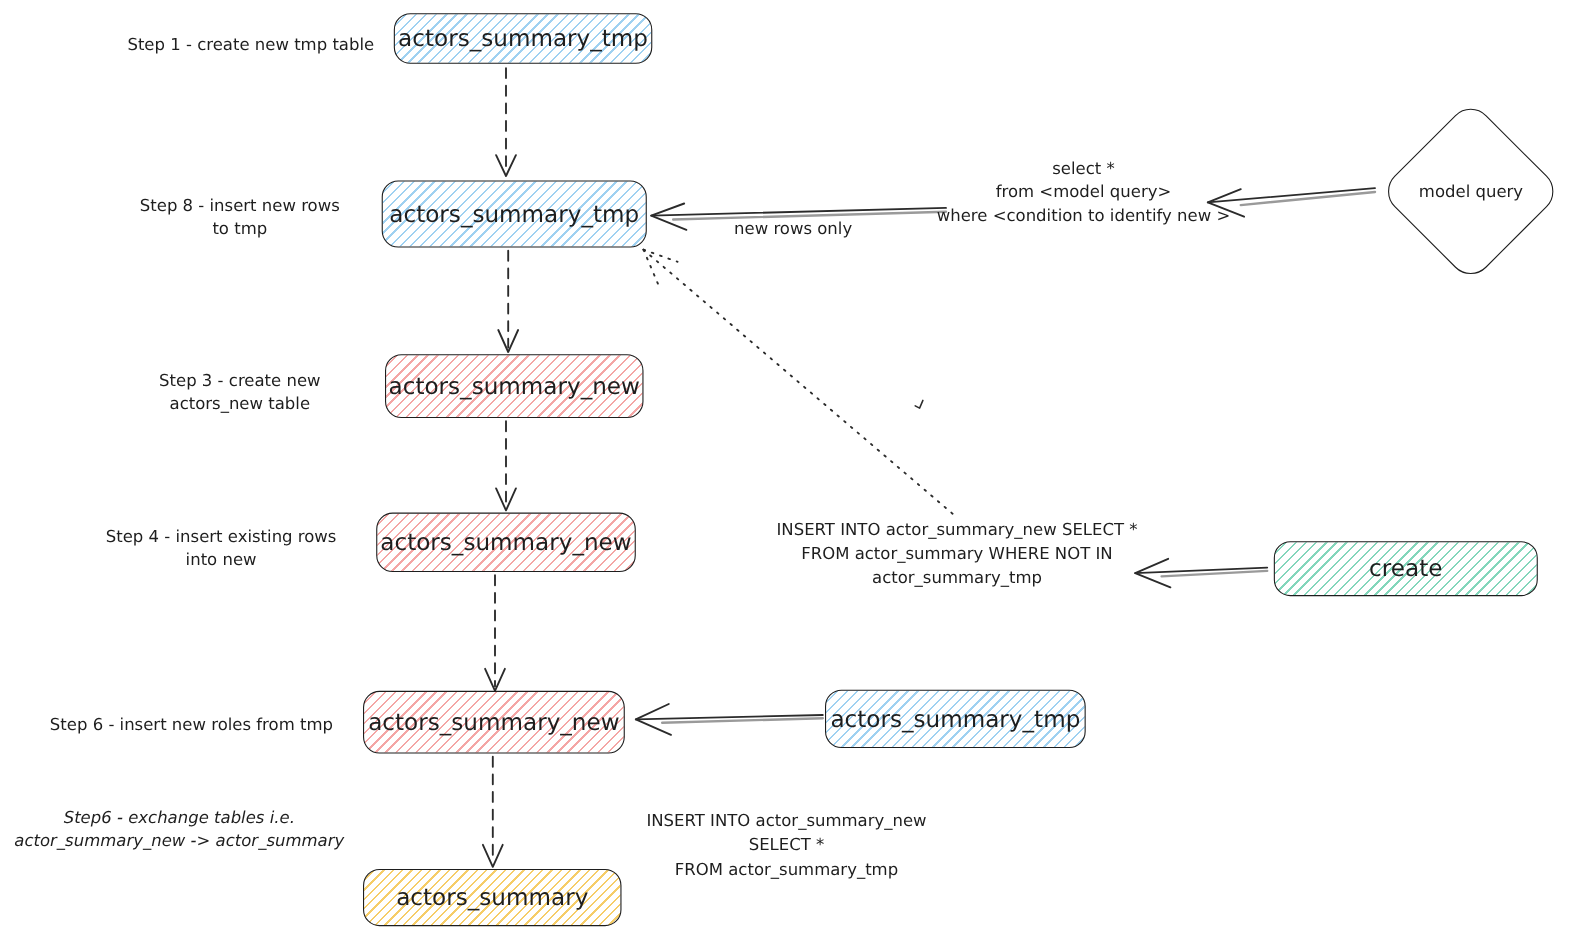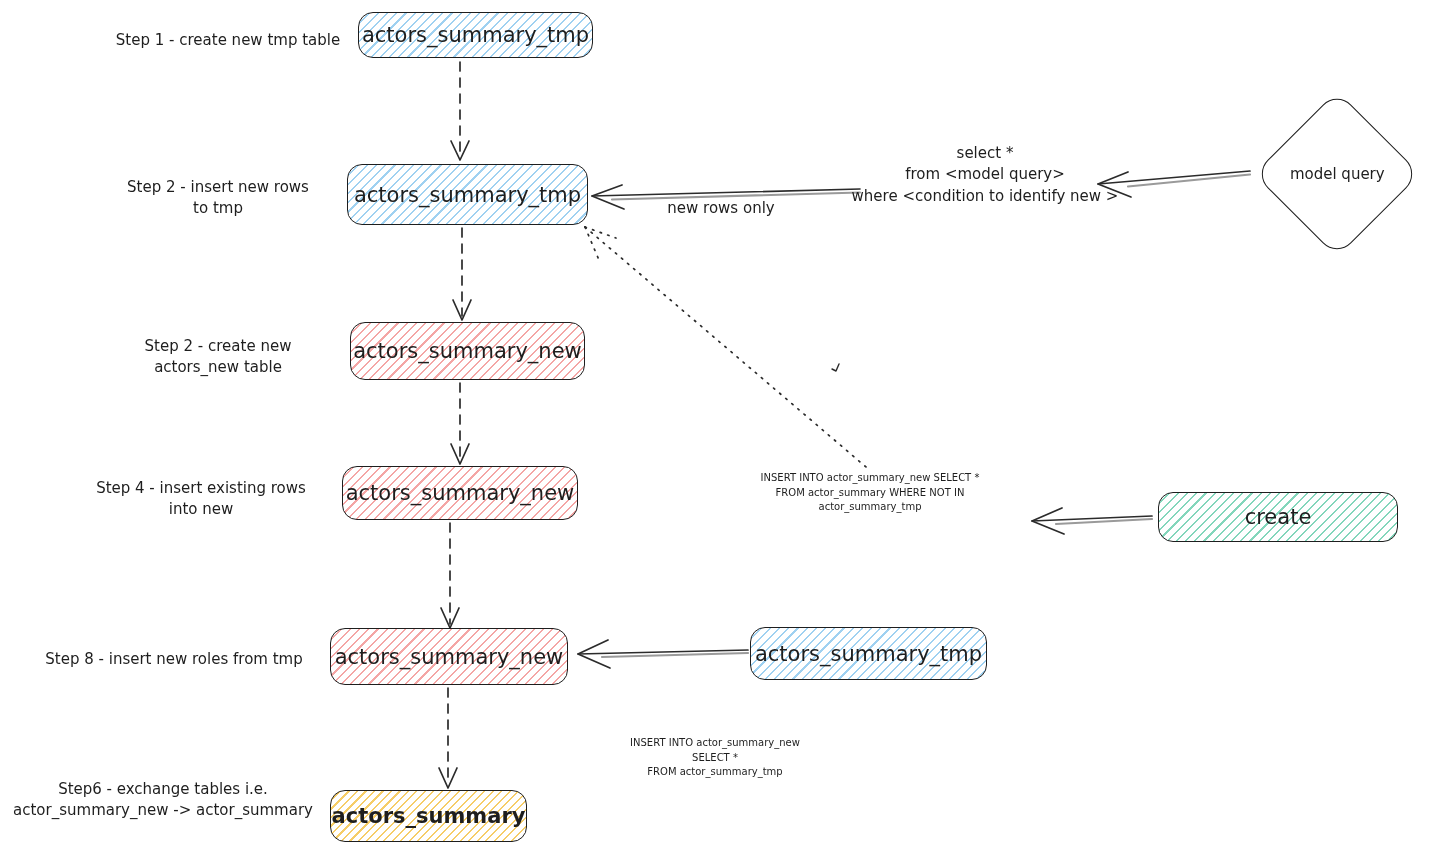--- a/index.html
+++ b/index.html
@@ -42,21 +42,21 @@
     background:#fff;
     display:flex;align-items:center;justify-content:center;
     box-sizing:border-box;
   }
   .diamond .inner{
     transform:rotate(-45deg);
     font-size:15px;
     white-space:nowrap;
   }
   svg.overlay{position:absolute;left:0;top:0;pointer-events:none;}
-  .sql{font-size:10px;}
+  .sql{font-size:15px;}
 </style>
 </head>
 <body>
 
 <div id="canvas">
 
   <svg class="overlay" width="1432" height="850" viewBox="0 0 1432 850" fill="none" stroke="#2b2b2b" stroke-width="1.7" stroke-linecap="round" stroke-linejoin="round">
 
     <g>
       <path d="M460 62 L460 156" stroke-dasharray="9 7"></path>
@@ -106,46 +106,46 @@
     <g stroke-dasharray="1.5 6.5">
       <path d="M585 227 L866 467"></path>
       <path d="M585 227 L616 238"></path>
       <path d="M585 227 L599 260"></path>
     </g>
 
     <path d="M832 369 L836 371 L839 364" stroke-width="1.4"></path>
   </svg>
 
   <div class="label" style="left:98px;top:30px;width:260px;">Step 1 - create new tmp table</div>
-  <div class="label" style="left:98px;top:177px;width:240px;">Step 2 - insert new rows
+  <div class="label" style="left:98px;top:177px;width:240px;">Step 8 - insert new rows
 to tmp</div>
-  <div class="label" style="left:98px;top:336px;width:240px;">Step 2 - create new
+  <div class="label" style="left:98px;top:336px;width:240px;">Step 3 - create new
 actors_new table</div>
   <div class="label" style="left:76px;top:478px;width:250px;">Step 4 - insert existing rows
 into new</div>
-  <div class="label" style="left:28px;top:649px;width:292px;">Step 8 - insert new roles from tmp</div>
-  <div class="label" style="left:2px;top:779px;width:322px;">Step6 - exchange tables i.e.
+  <div class="label" style="left:28px;top:649px;width:292px;">Step 6 - insert new roles from tmp</div>
+  <div class="label" style="left:2px;top:733px;width:322px;font-style:italic;">Step6 - exchange tables i.e.
 actor_summary_new -&gt; actor_summary</div>
 
   <div class="node fill-blue" style="left:358px;top:12px;width:235px;height:46px;">
     <span>actors_summary_tmp</span>
   </div>
   <div class="node fill-blue" style="left:347px;top:164px;width:241px;height:61px;">
     <span>actors_summary_tmp</span>
   </div>
   <div class="node fill-pink" style="left:350px;top:322px;width:235px;height:58px;">
     <span>actors_summary_new</span>
   </div>
   <div class="node fill-pink" style="left:342px;top:466px;width:236px;height:54px;">
     <span>actors_summary_new</span>
   </div>
   <div class="node fill-pink" style="left:330px;top:628px;width:238px;height:57px;">
     <span>actors_summary_new</span>
   </div>
-  <div class="node fill-yellow" style="left:330px;top:790px;width:197px;height:52px;font-weight:bold;">
+  <div class="node fill-yellow" style="left:330px;top:790px;width:235px;height:52px;">
     <span>actors_summary</span>
   </div>
 
   <div class="node fill-blue" style="left:750px;top:627px;width:237px;height:53px;">
     <span>actors_summary_tmp</span>
   </div>
   <div class="node fill-green" style="left:1158px;top:492px;width:240px;height:50px;">
     <span>create</span>
   </div>
   <div class="diamond">

